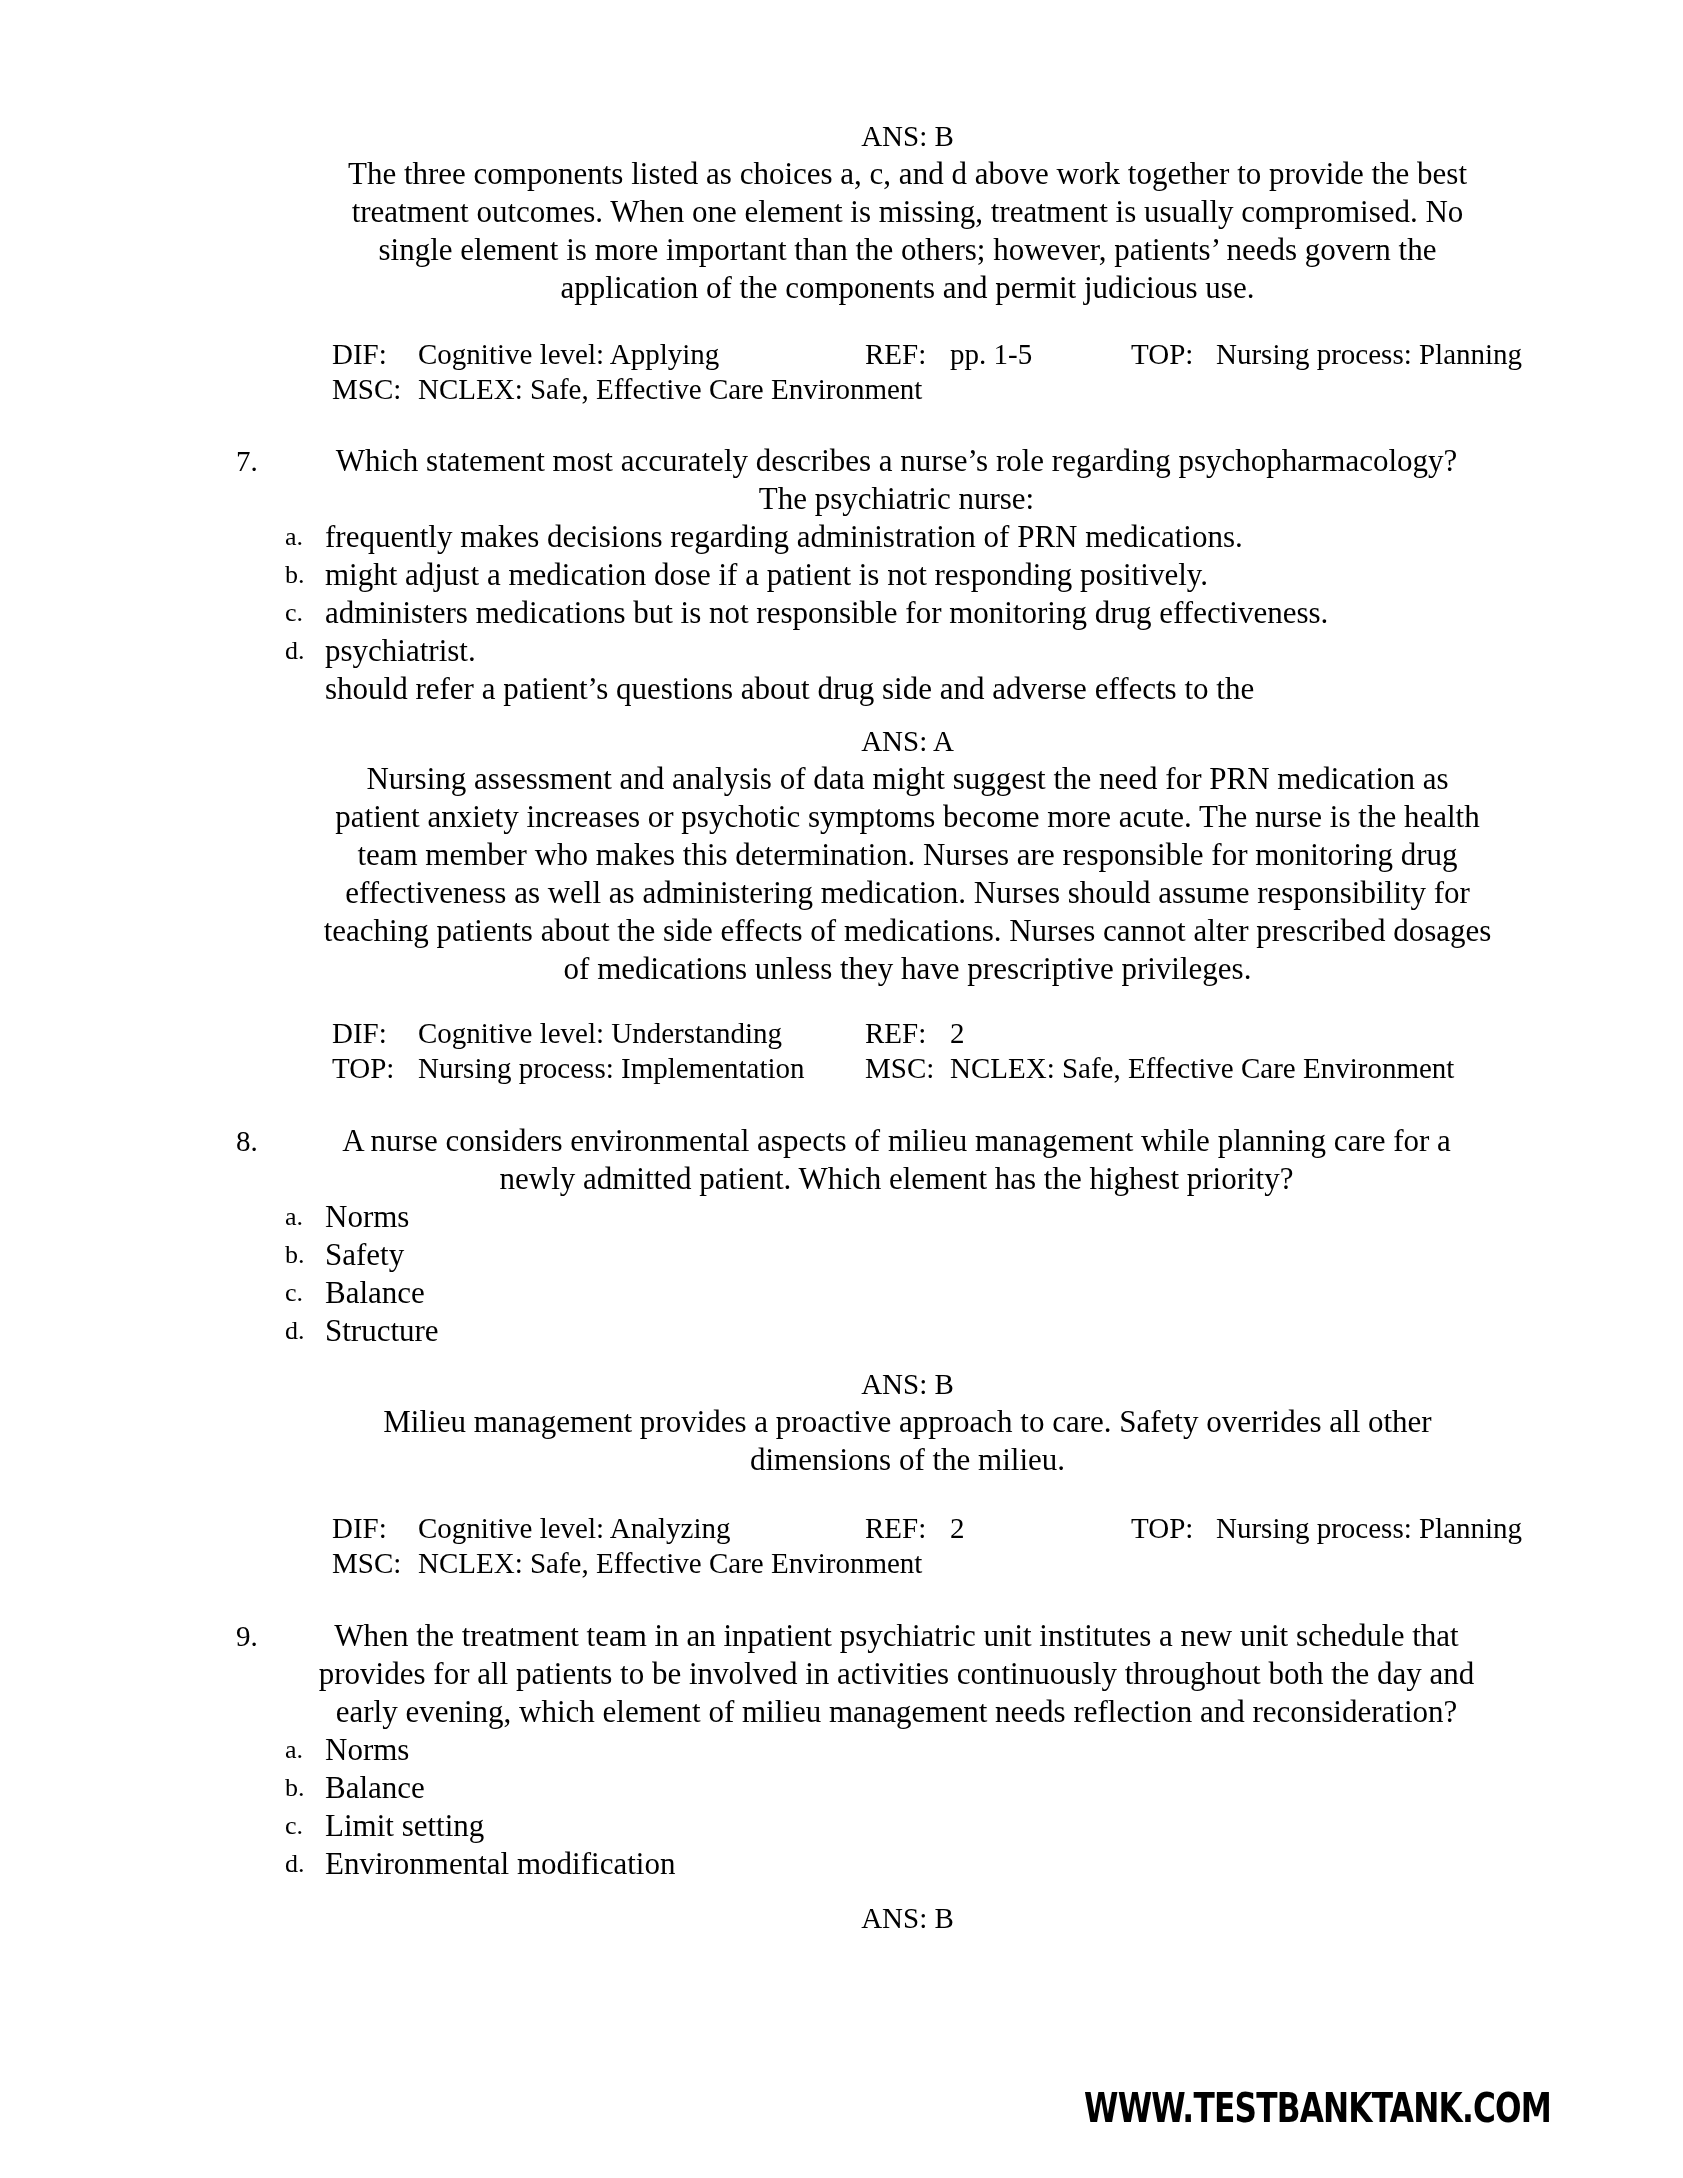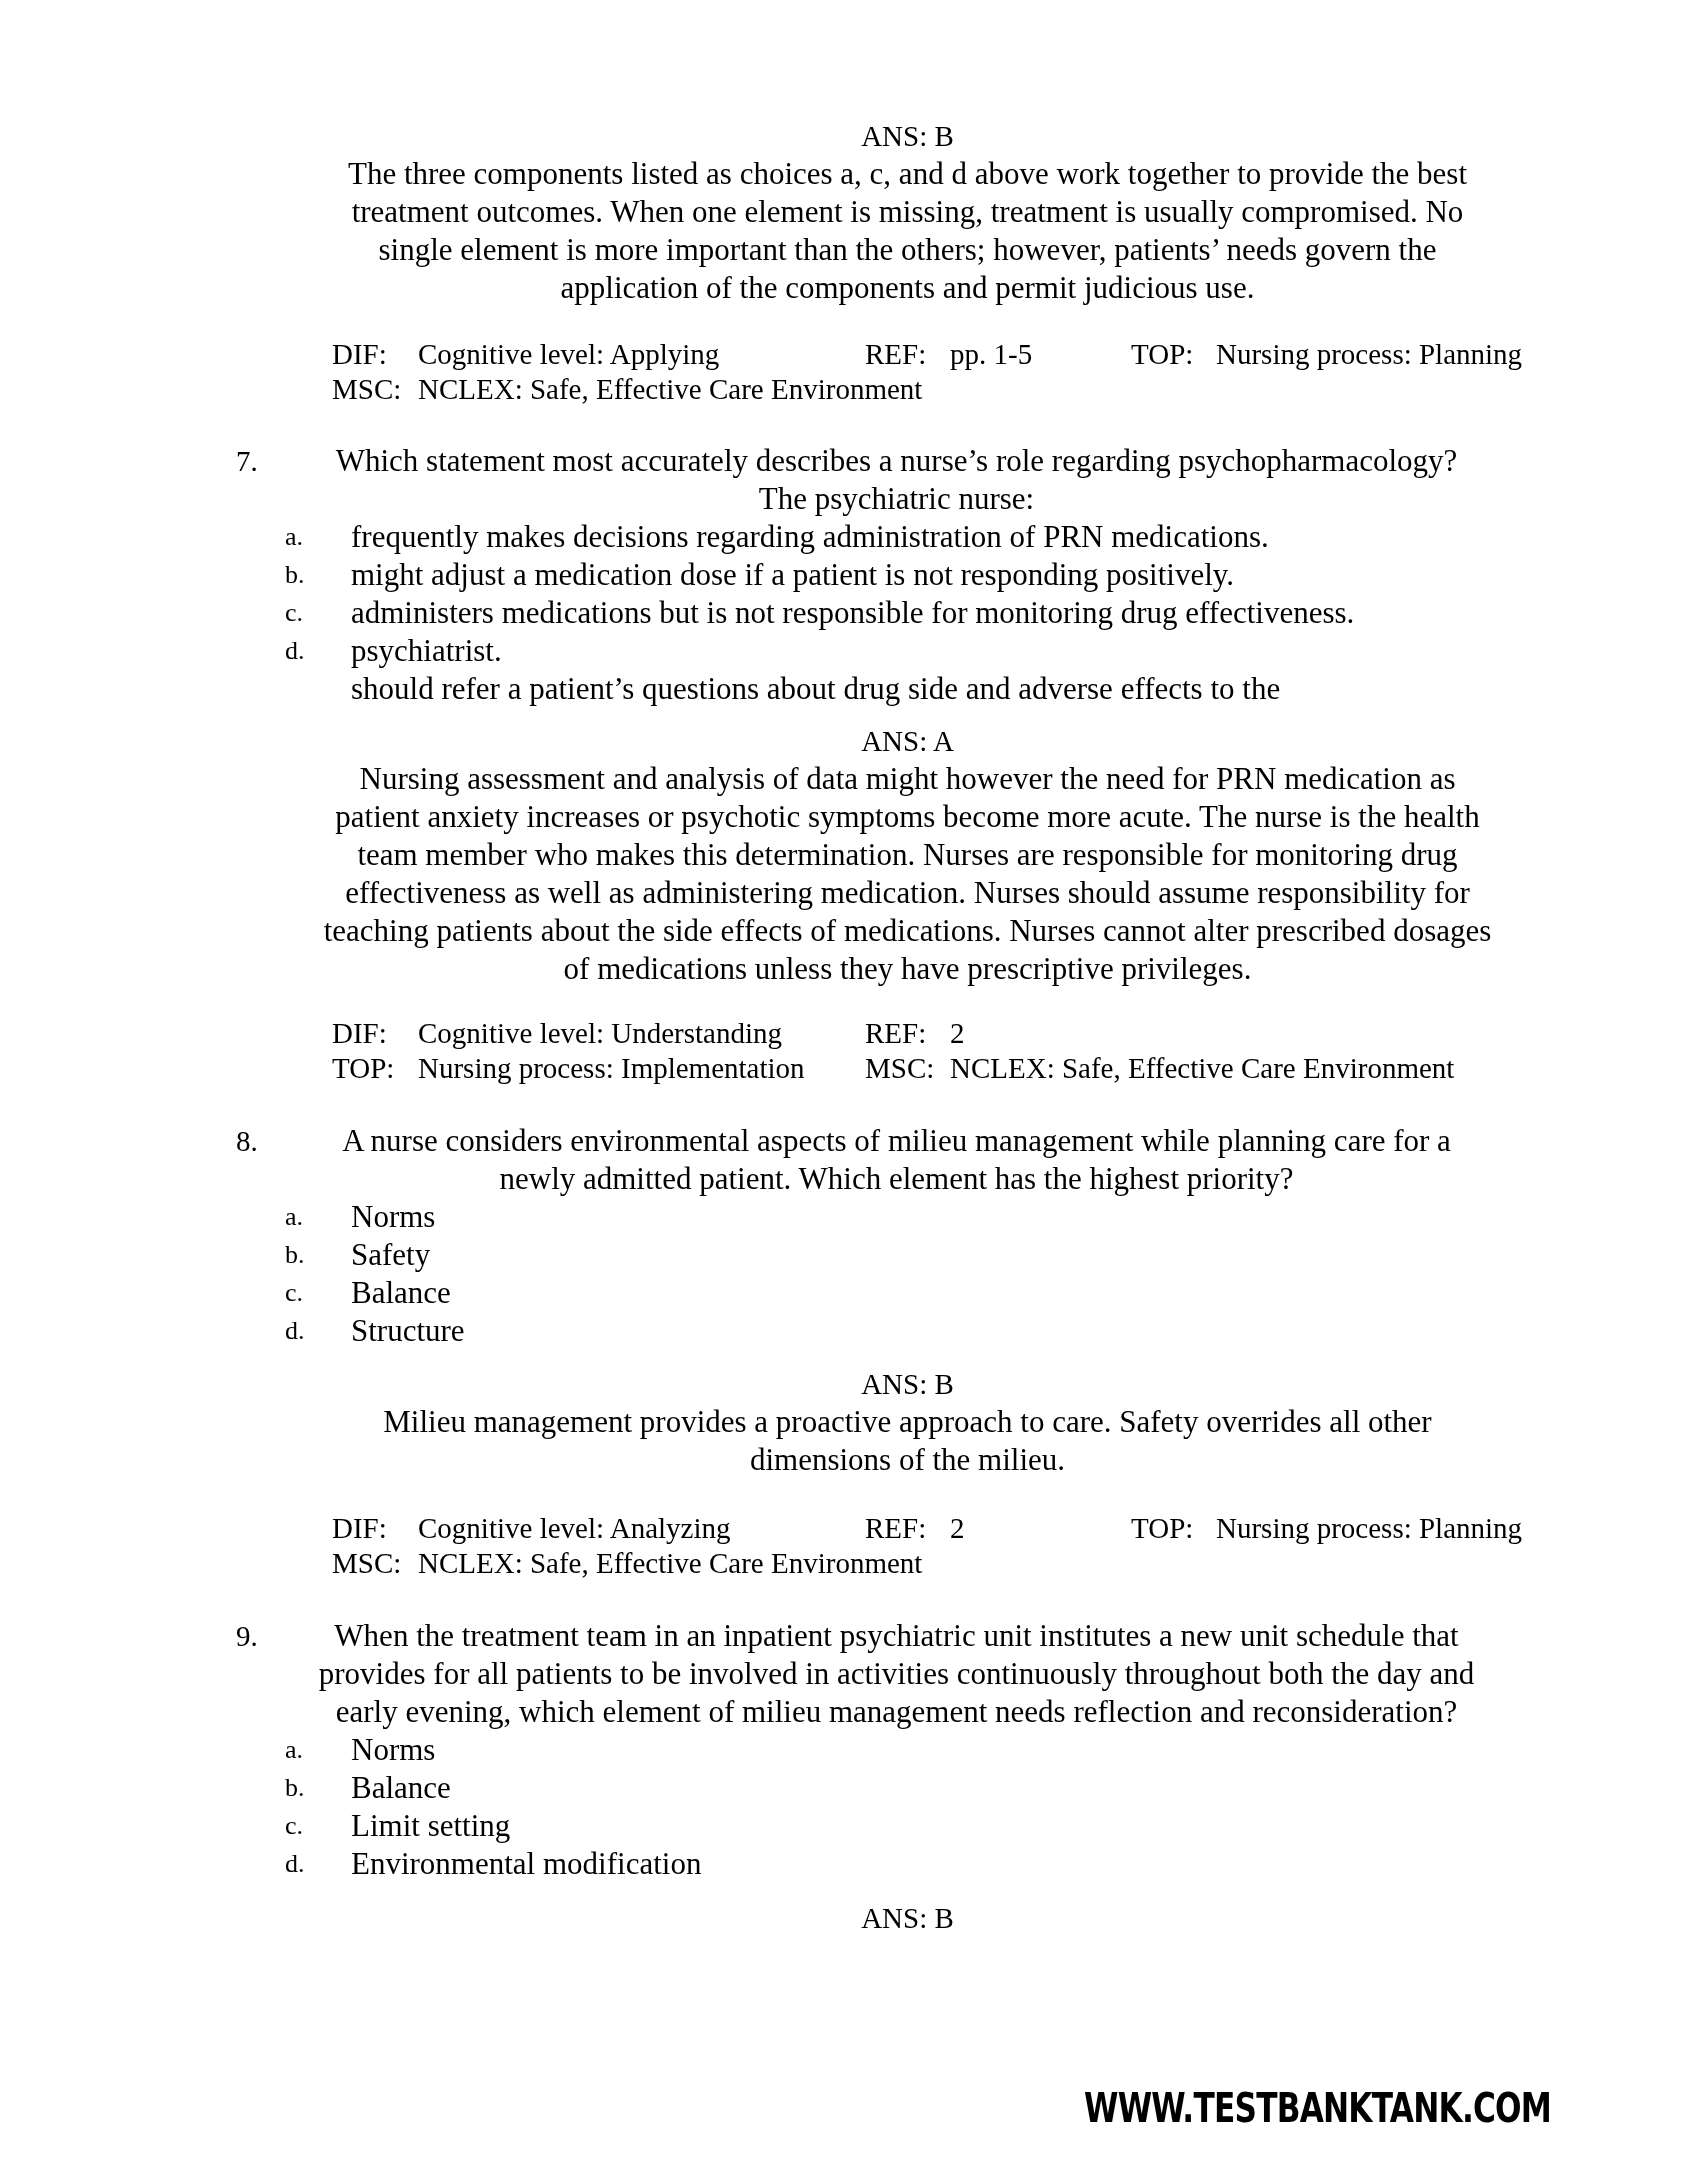--- a/index.html
+++ b/index.html
@@ -13,21 +13,21 @@
     .block { position: absolute; left: 284px; width: 1247px; }
     .line { line-height: 38px; white-space: nowrap; text-align: center; }
     .meta { position: absolute; left: 284px; width: 1247px; font-size: 29px; margin-left: 48px; }
     .meta-row { position: relative; height: 35px; line-height: 35px; white-space: nowrap; }
     .meta-row span { position: absolute; top: 0; }
     .q { position: absolute; left: 236px; width: 1307px; }
     .qnum { position: absolute; left: 0; top: 0; width: 45px; line-height: 38px; font-size: 29px; }
     .qtext { margin-left: 37px; line-height: 38px; width: 1247px; }
     .opt { position: relative; margin-left: 49px; line-height: 38px; }
     .opt-letter { position: absolute; left: 0; top: 0; font-size: 26px; }
-    .opt-text { margin-left: 66px; display: block; width: 1168px; }
+    .opt-text { margin-left: 40px; display: block; width: 1168px; }
     .watermark {
       position: absolute; left: 1084px; top: 2085px;
       font-family: "DejaVu Sans", sans-serif; font-weight: bold;
       font-size: 40px; letter-spacing: -1px;
       transform: scaleX(0.78); transform-origin: left top;
       white-space: nowrap;
     }
   </style>
 </head>
 <body>
@@ -77,21 +77,21 @@
     </div>
     <div class="opt">
       <span class="opt-letter">d.</span>
       <span class="opt-text">psychiatrist.</span>
       <span class="opt-text">should refer a patient’s questions about drug side and adverse effects to the</span>
     </div>
   </div>
 
   <div class="block" style="top:722px;">
     <div class="line" style="font-size:29px;">ANS:  A</div>
-    <div class="line">Nursing assessment and analysis of data might however the need for PRN medication as</div>
+    <div class="line">Nursing assessment and analysis of data might suggest the need for PRN medication as</div>
     <div class="line">patient anxiety increases or psychotic symptoms become more acute. The nurse is the health</div>
     <div class="line">team member who makes this determination. Nurses are responsible for monitoring drug</div>
     <div class="line">effectiveness as well as administering medication. Nurses should assume responsibility for</div>
     <div class="line">teaching patients about the side effects of medications. Nurses cannot alter prescribed dosages</div>
     <div class="line">of medications unless they have prescriptive privileges.</div>
   </div>
 
   <div class="meta" style="top:1016px;">
     <div class="meta-row">
       <span style="left:0;">DIF:</span>

